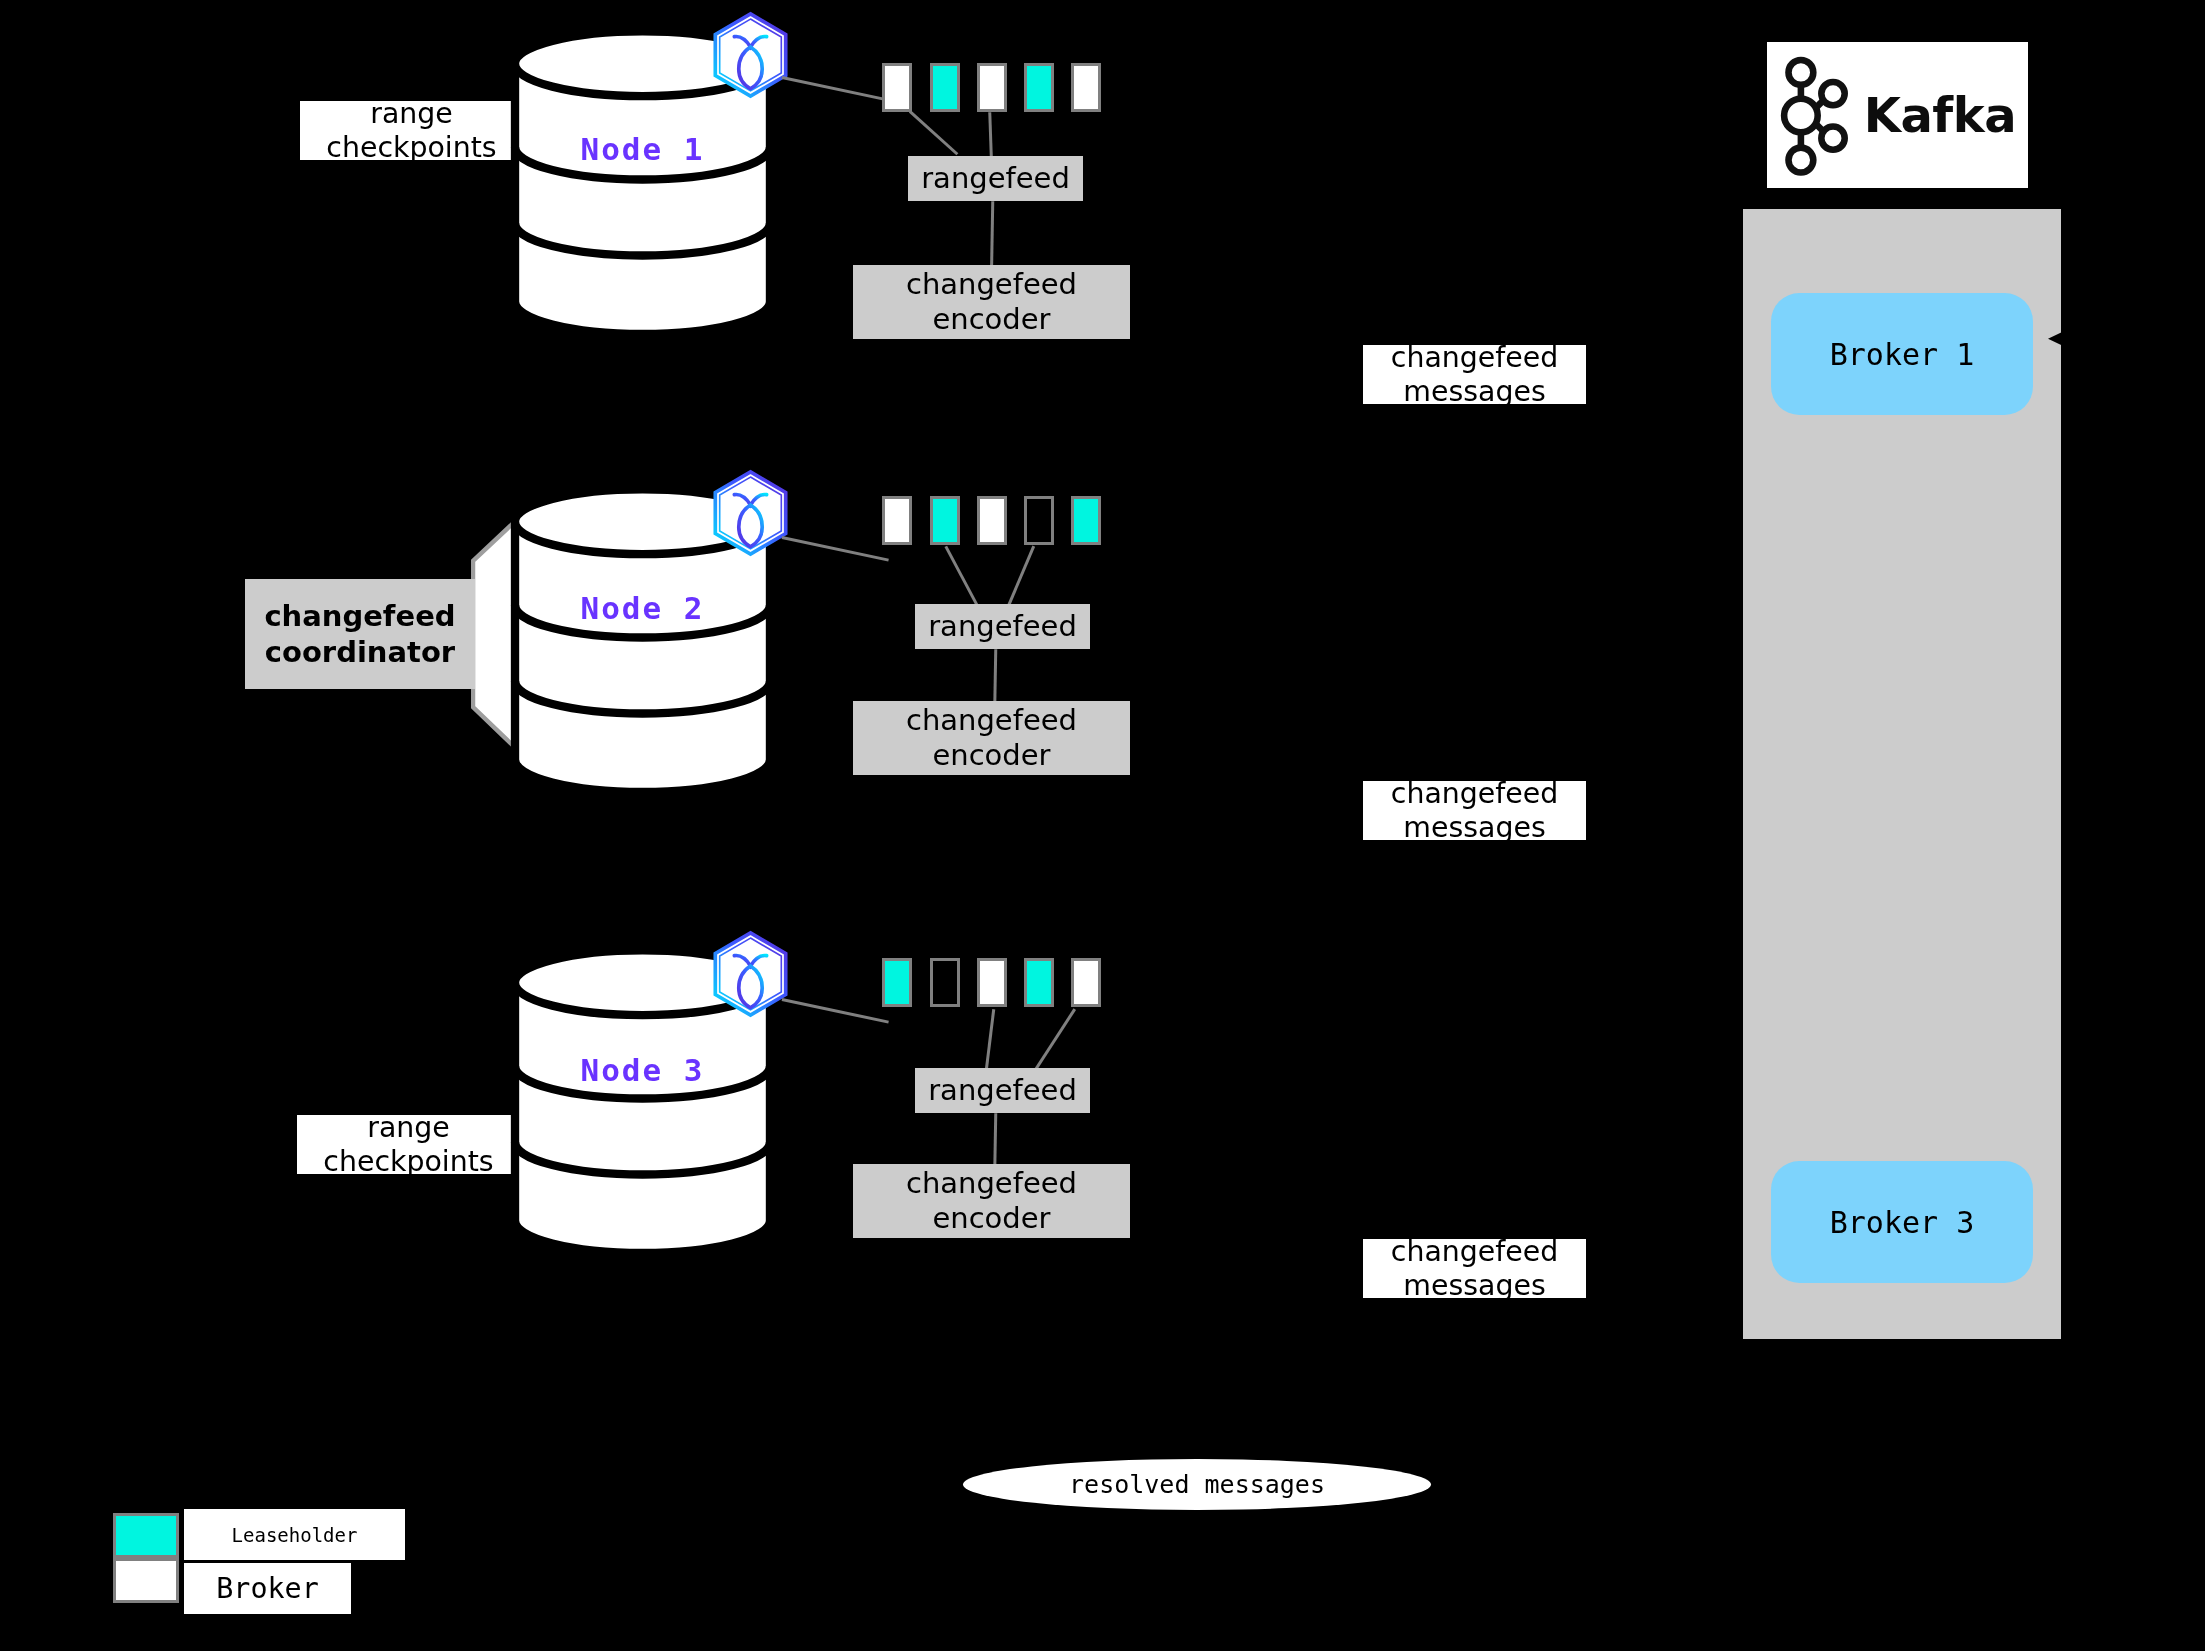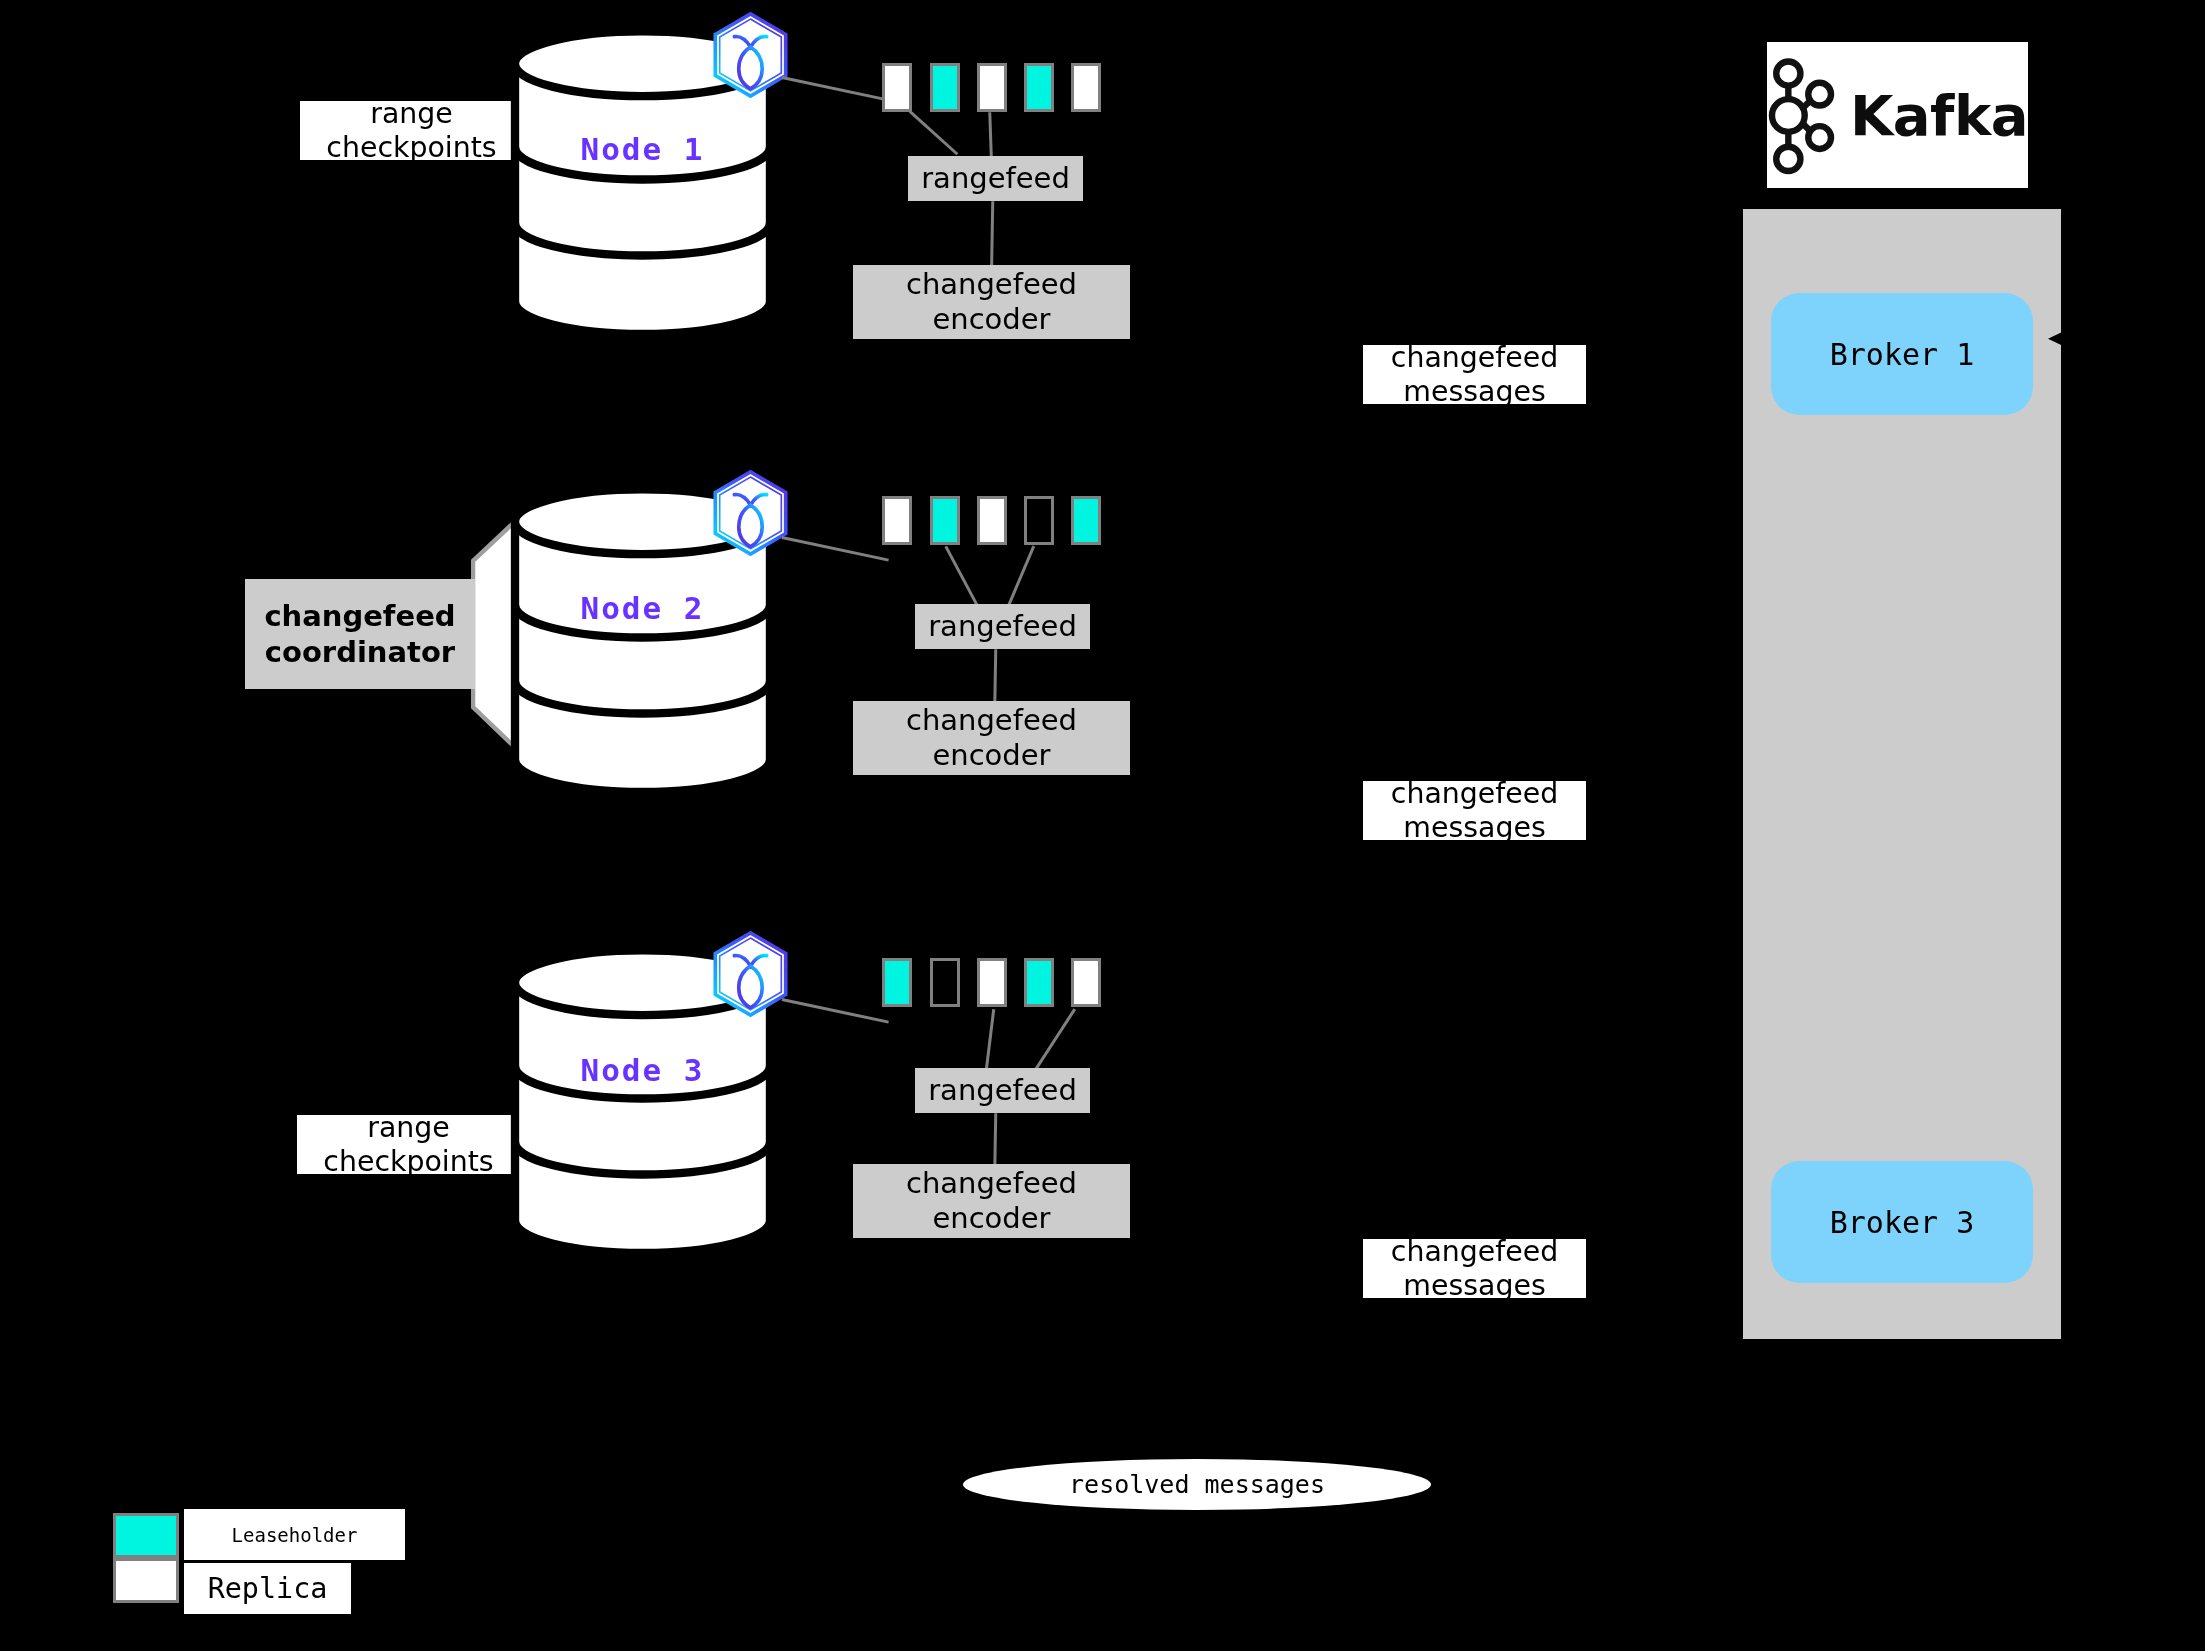--- a/index.html
+++ b/index.html
@@ -300,36 +300,36 @@
         <circle cx="30" cy="85" r="23"></circle>
         <circle cx="30" cy="146" r="17"></circle>
         <circle cx="74" cy="55" r="16"></circle>
         <circle cx="74" cy="116" r="16"></circle>
         <path d="M30 43 v19"></path>
         <path d="M30 108 v21"></path>
         <path d="M49 76 l11 -11"></path>
         <path d="M49 95 l11 11"></path>
       </g>
     </svg>
-    <span class="kafka-word" style="font-size:56px;text-align:center;">Kafka</span>
+    <span class="kafka-word" style="font-size:48px;text-align:center;">Kafka</span>
   </div>
 
   <div class="brokers-panel" style="left:1743px;top:209px;width:318px;height:1130px;"></div>
 
   <div class="broker" style="left:1771px;top:293px;width:262px;height:122px;font-size:30px;">
     <span>Broker 1</span>
   </div>
   <div class="broker" style="left:1771px;top:1161px;width:262px;height:122px;font-size:30px;">
     <span>Broker 3</span>
   </div>
 
   <svg class="abs" style="left:2048px;top:325px;width:22.6px;height:27.5px;" viewBox="0 0 46 56">
     <polygon points="0,28 46,6 40,28 46,50" fill="#000000"></polygon>
   </svg>
 
   <div class="legend-sq" style="left:113px;top:1513px;background:#00f5e0;width:66px;height:45px;"></div>
   <div class="legend-lbl" style="left:184px;top:1509px;width:221px;height:51px;font-size:19px;text-align:right;">Leaseholder</div>
 
   <div class="legend-sq" style="left:113px;top:1558px;background:#ffffff;width:66px;height:45px;"></div>
-  <div class="legend-lbl" style="left:184px;top:1563px;width:167px;height:51px;font-size:28.4px;">Replica</div>
+  <div class="legend-lbl" style="left:184px;top:1563px;width:167px;height:51px;font-size:28.4px;">Broker</div>
 
 </div>
 
 
 </body></html>

